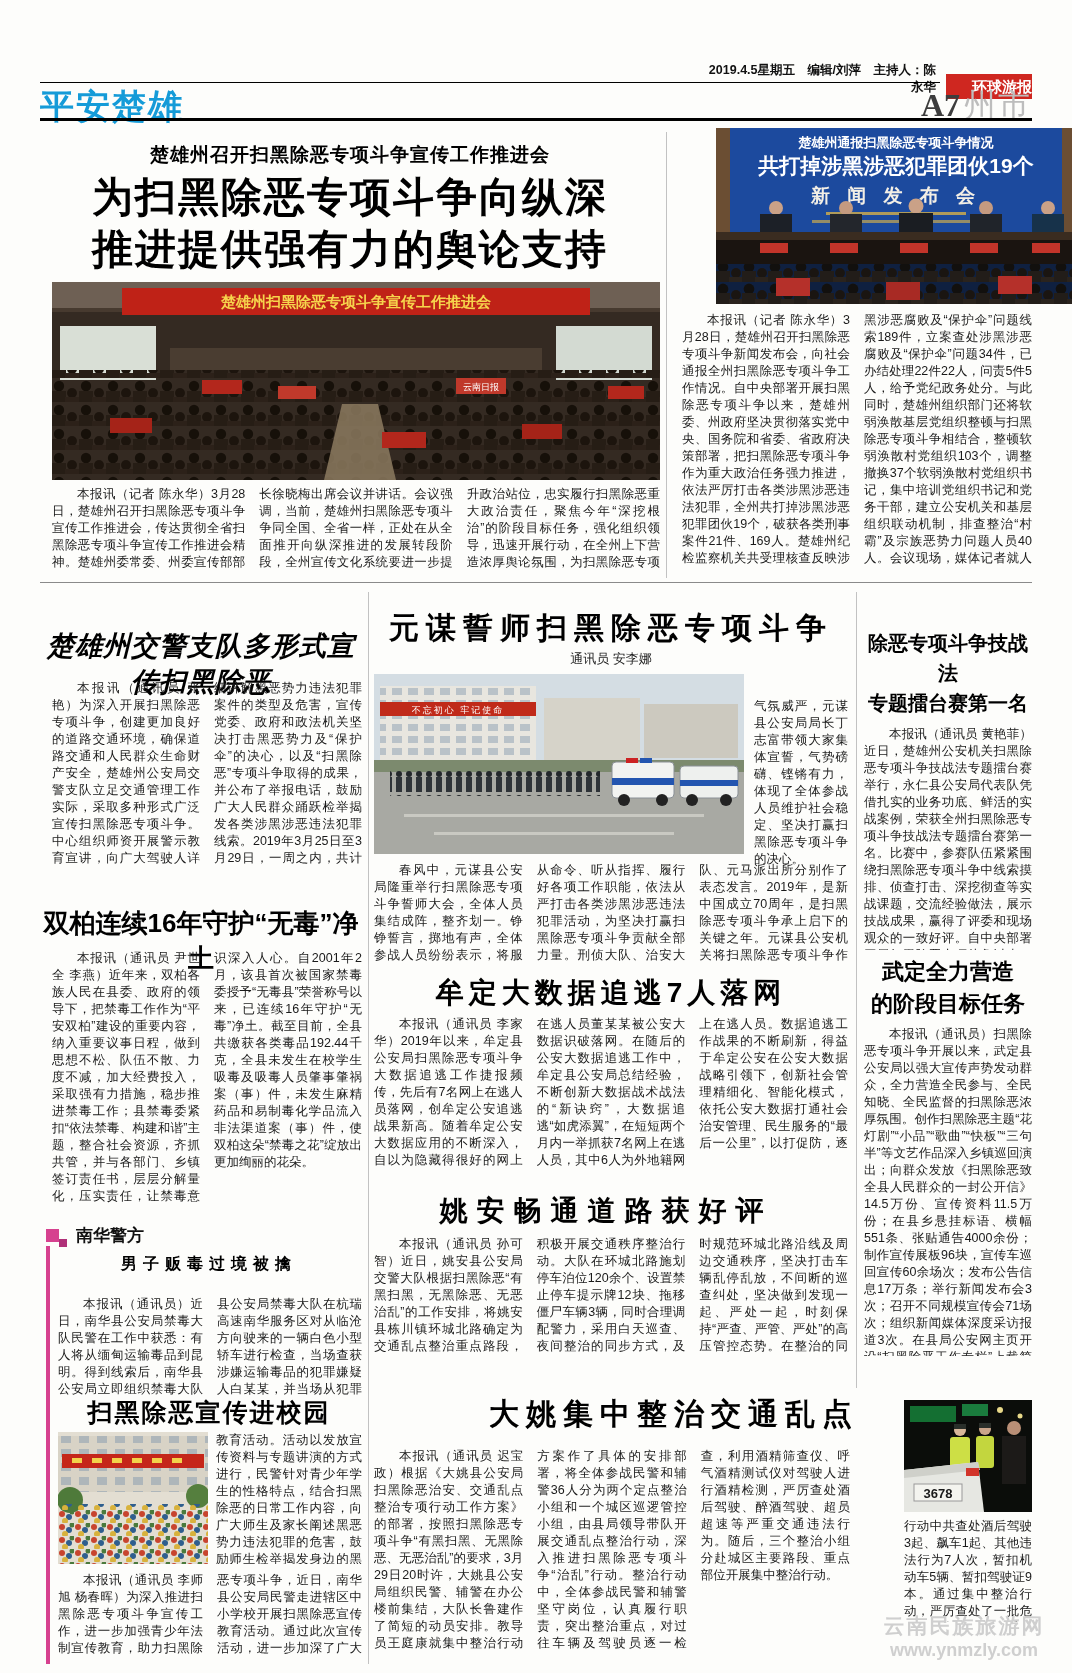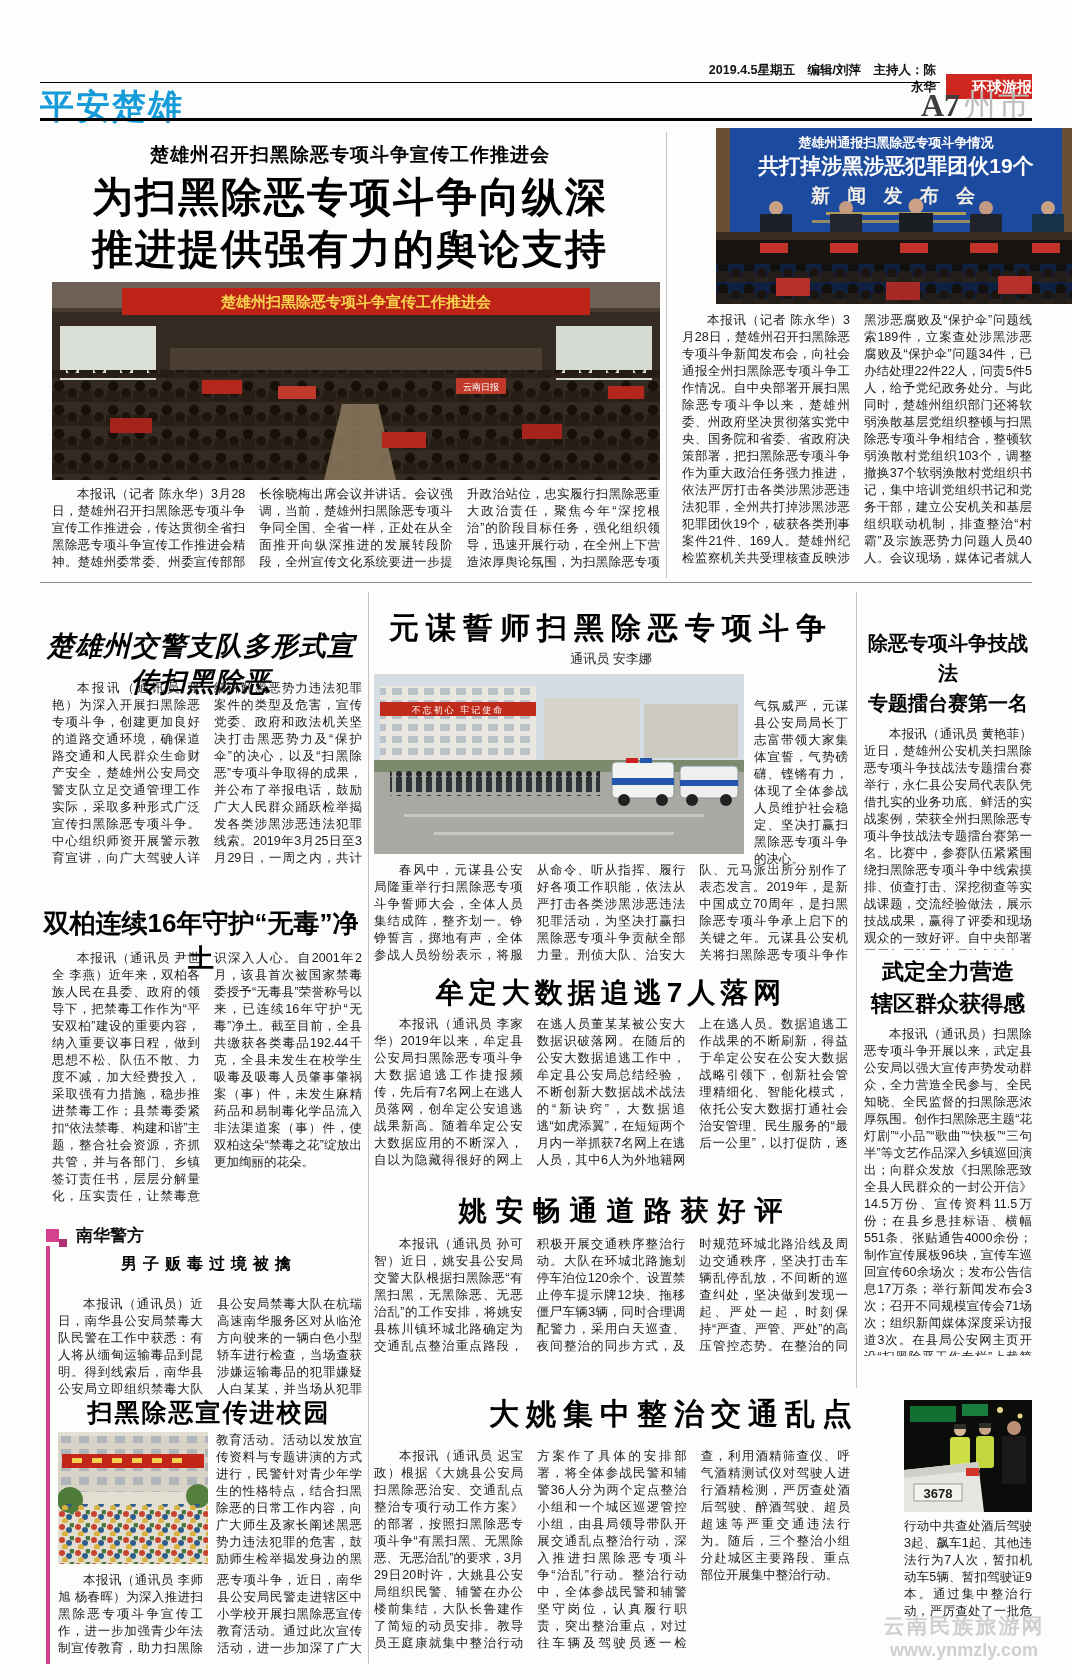--- a/index.html
+++ b/index.html
@@ -238,36 +238,36 @@
   </div>
   <div class="abs" style="left:374px;top:862px;width:474px;height:106px;">
     <div class="body cols3 ind">春风中，元谋县公安局隆重举行扫黑除恶专项斗争誓师大会，全体人员集结成阵，整齐划一。铮铮誓言，掷地有声，全体参战人员纷纷表示，将服从命令、听从指挥、履行好各项工作职能，依法从严打击各类涉黑涉恶违法犯罪活动，为坚决打赢扫黑除恶专项斗争贡献全部力量。刑侦大队、治安大队、元马派出所分别作了表态发言。2019年，是新中国成立70周年，是扫黑除恶专项斗争承上启下的关键之年。元谋县公安机关将扫黑除恶专项斗争作为一项重大政治任务和全局性、社会性工作，保障群众安居乐业，树立全县公安工作“一盘棋”思想，坚决打赢扫黑除恶专项斗争这场攻坚仗，确保专项斗争向全面纵深发展。</div>
   </div>
 
   <div class="abs hl" style="left:374px;top:974px;width:474px;font-size:28px;letter-spacing:5px;">牟定大数据追逃7人落网</div>
   <div class="abs" style="left:374px;top:1016px;width:474px;height:168px;">
     <div class="body cols3 ind">本报讯（通讯员 李家华）2019年以来，牟定县公安局扫黑除恶专项斗争大数据追逃工作捷报频传，先后有7名网上在逃人员落网，创牟定公安追逃战果新高。随着牟定公安大数据应用的不断深入，自以为隐藏得很好的网上在逃人员董某某被公安大数据识破落网。在随后的公安大数据追逃工作中，牟定县公安局总结经验，不断创新大数据战术战法的“新诀窍”，大数据追逃“如虎添翼”，在短短两个月内一举抓获7名网上在逃人员，其中6人为外地籍网上在逃人员。数据追逃工作战果的不断刷新，得益于牟定公安在公安大数据战略引领下，创新社会管理精细化、智能化模式，依托公安大数据打通社会治安管理、民生服务的“最后一公里”，以打促防，逐步提升人民群众的获得感、幸福感和安全感。</div>
   </div>
 
-  <div class="abs hl" style="left:388px;top:1192px;width:474px;font-size:28px;letter-spacing:9px;">姚安畅通道路获好评</div>
+  <div class="abs hl" style="left:369px;top:1192px;width:474px;font-size:28px;letter-spacing:9px;">姚安畅通道路获好评</div>
   <div class="abs" style="left:374px;top:1236px;width:474px;height:130px;">
     <div class="body cols3 ind">本报讯（通讯员 孙可智）近日，姚安县公安局交警大队根据扫黑除恶“有黑扫黑，无黑除恶、无恶治乱”的工作安排，将姚安县栋川镇环城北路确定为交通乱点整治重点路段，积极开展交通秩序整治行动。大队在环城北路施划停车泊位120余个、设置禁止停车提示牌12块、拖移僵尸车辆3辆，同时合理调配警力，采用白天巡查、夜间整治的同步方式，及时规范环城北路沿线及周边交通秩序，坚决打击车辆乱停乱放，不间断的巡查纠处，坚决做到发现一起、严处一起，时刻保持“严查、严管、严处”的高压管控态势。在整治的同时，同时印制环城北路交通秩序整治“通告”、车辆停放告知单等宣传资料1万余份，通过宣传、挽劝教育、广告宣传等方式，向过往车辆驾驶人、沿街商铺宣讲交通秩序整治的目的和意义，营造浓厚的交通整治氛围。通过交通整治，姚安县环城北路车辆停放规范了，街道通畅了，过往的驾驶员心顺啦，得到广大群众的好评。</div>
   </div>
 
   <div class="abs hl" style="left:864px;top:628px;width:168px;font-size:20px;line-height:30px;">
     <div>除恶专项斗争技战法</div>
     <div>专题擂台赛第一名</div>
   </div>
   <div class="abs" style="left:864px;top:726px;width:168px;height:224px;">
     <div class="body ind" style="height:100%;">本报讯（通讯员 黄艳菲）近日，楚雄州公安机关扫黑除恶专项斗争技战法专题擂台赛举行，永仁县公安局代表队凭借扎实的业务功底、鲜活的实战案例，荣获全州扫黑除恶专项斗争技战法专题擂台赛第一名。比赛中，参赛队伍紧紧围绕扫黑除恶专项斗争中线索摸排、侦查打击、深挖彻查等实战课题，交流经验做法，展示技战成果，赢得了评委和现场观众的一致好评。自中央部署开展扫黑除恶专项斗争以来，永仁县公安局坚持以打开路、以打促治，依法严厉打击各类涉黑涉恶违法犯罪，破获了一批涉恶行政、刑事案件，摧毁涉恶团伙数、打掉保护伞数位居全州前列，辖区群众获得感、幸福感、安全感不断提升。</div>
   </div>
 
   <div class="abs hl" style="left:864px;top:956px;width:168px;font-size:22px;line-height:32px;">
     <div>武定全力营造</div>
-    <div>辖区群众获得感</div>
+    <div>的阶段目标任务</div>
   </div>
   <div class="abs" style="left:864px;top:1026px;width:168px;height:330px;">
     <div class="body ind" style="height:100%;">本报讯（通讯员）扫黑除恶专项斗争开展以来，武定县公安局以强大宣传声势发动群众，全力营造全民参与、全民知晓、全民监督的扫黑除恶浓厚氛围。创作扫黑除恶主题“花灯剧”“小品”“歌曲”“快板”“三句半”等文艺作品深入乡镇巡回演出；向群众发放《扫黑除恶致全县人民群众的一封公开信》14.5万份、宣传资料11.5万份；在县乡悬挂标语、横幅551条、张贴通告4000余份；制作宣传展板96块，宣传车巡回宣传60余场次；发布公告信息17万条；举行新闻发布会3次；召开不同规模宣传会71场次；组织新闻媒体深度采访报道3次。在县局公安网主页开设“扫黑除恶工作专栏”上载简报、信息150余篇（条）；举行扫黑除恶业务培训10次、闭卷测试4次，营造了浓厚的舆论氛围。</div>
   </div>
 
   <div class="abs hl" style="left:404px;top:1394px;width:540px;font-size:30px;letter-spacing:7px;">大姚集中整治交通乱点</div>
   <div class="abs" style="left:374px;top:1448px;width:476px;height:216px;">
     <div class="body cols3 ind">本报讯（通讯员 迟宝政）根据《大姚县公安局扫黑除恶治安、交通乱点整治专项行动工作方案》的部署，按照扫黑除恶专项斗争“有黑扫黑、无黑除恶、无恶治乱”的要求，3月29日20时许，大姚县公安局组织民警、辅警在办公楼前集结，大队长鲁建作了简短的动员安排。教导员王庭康就集中整治行动方案作了具体的安排部署，将全体参战民警和辅警36人分为两个定点整治小组和一个城区巡逻管控小组，由县局领导带队开展交通乱点整治行动，深入推进扫黑除恶专项斗争“治乱”行动。整治行动中，全体参战民警和辅警坚守岗位，认真履行职责，突出整治重点，对过往车辆及驾驶员逐一检查，利用酒精筛查仪、呼气酒精测试仪对驾驶人进行酒精检测，严厉查处酒后驾驶、醉酒驾驶、超员超速等严重交通违法行为。随后，三个整治小组分赴城区主要路段、重点部位开展集中整治行动。</div>
   </div>
 

